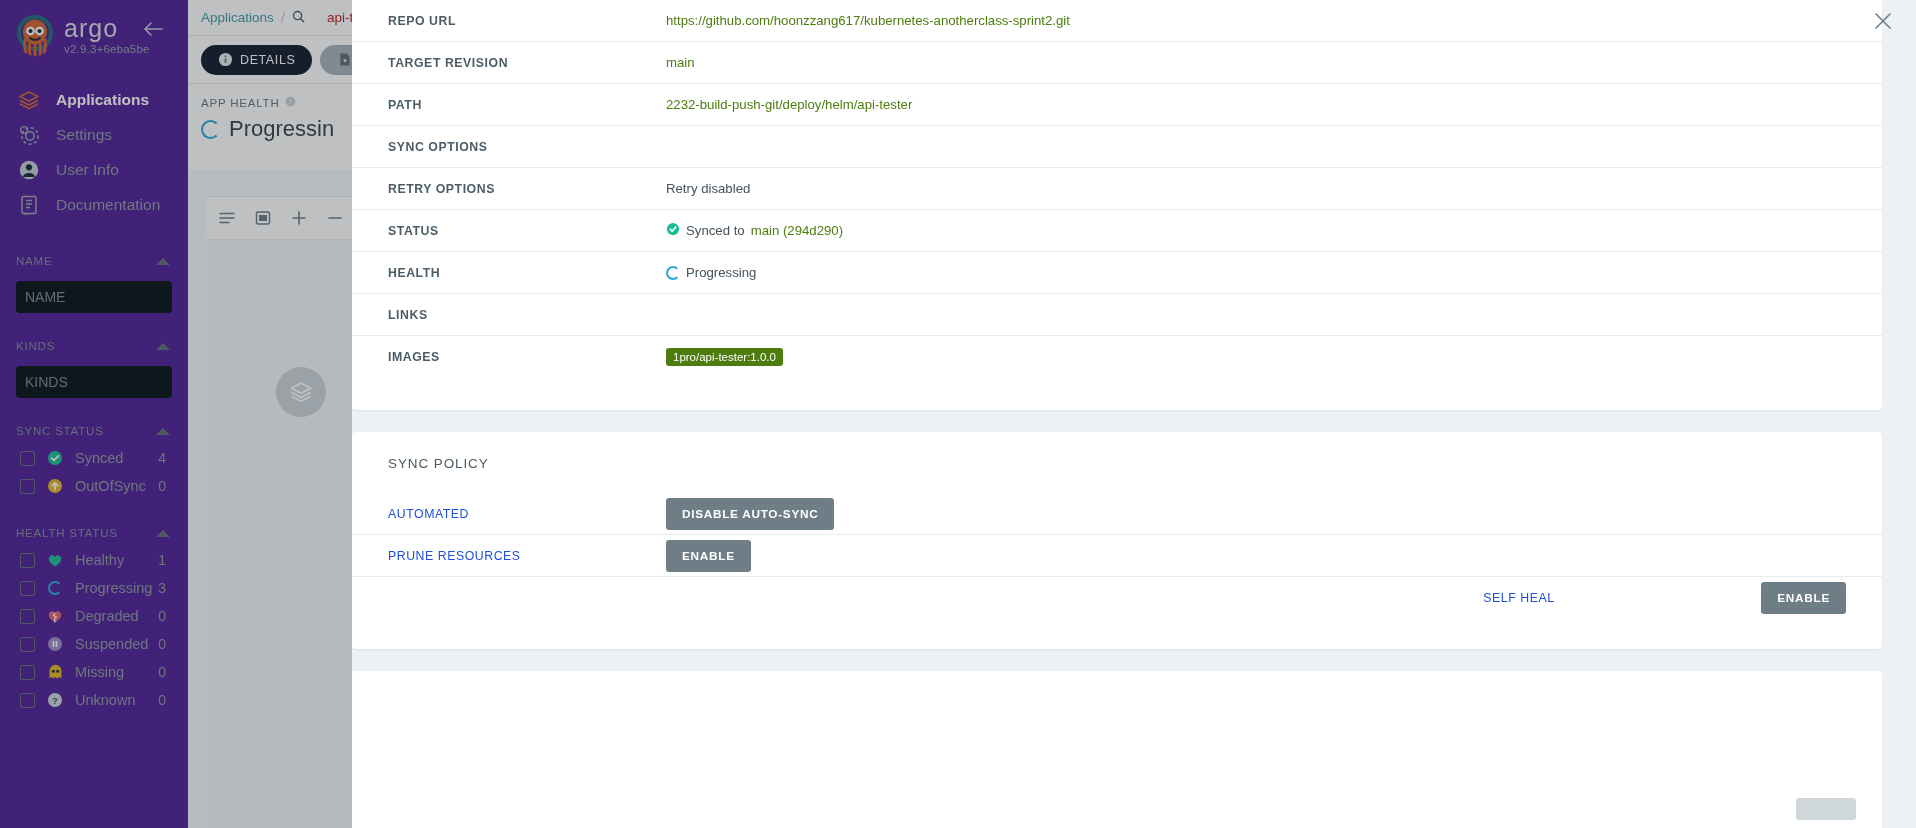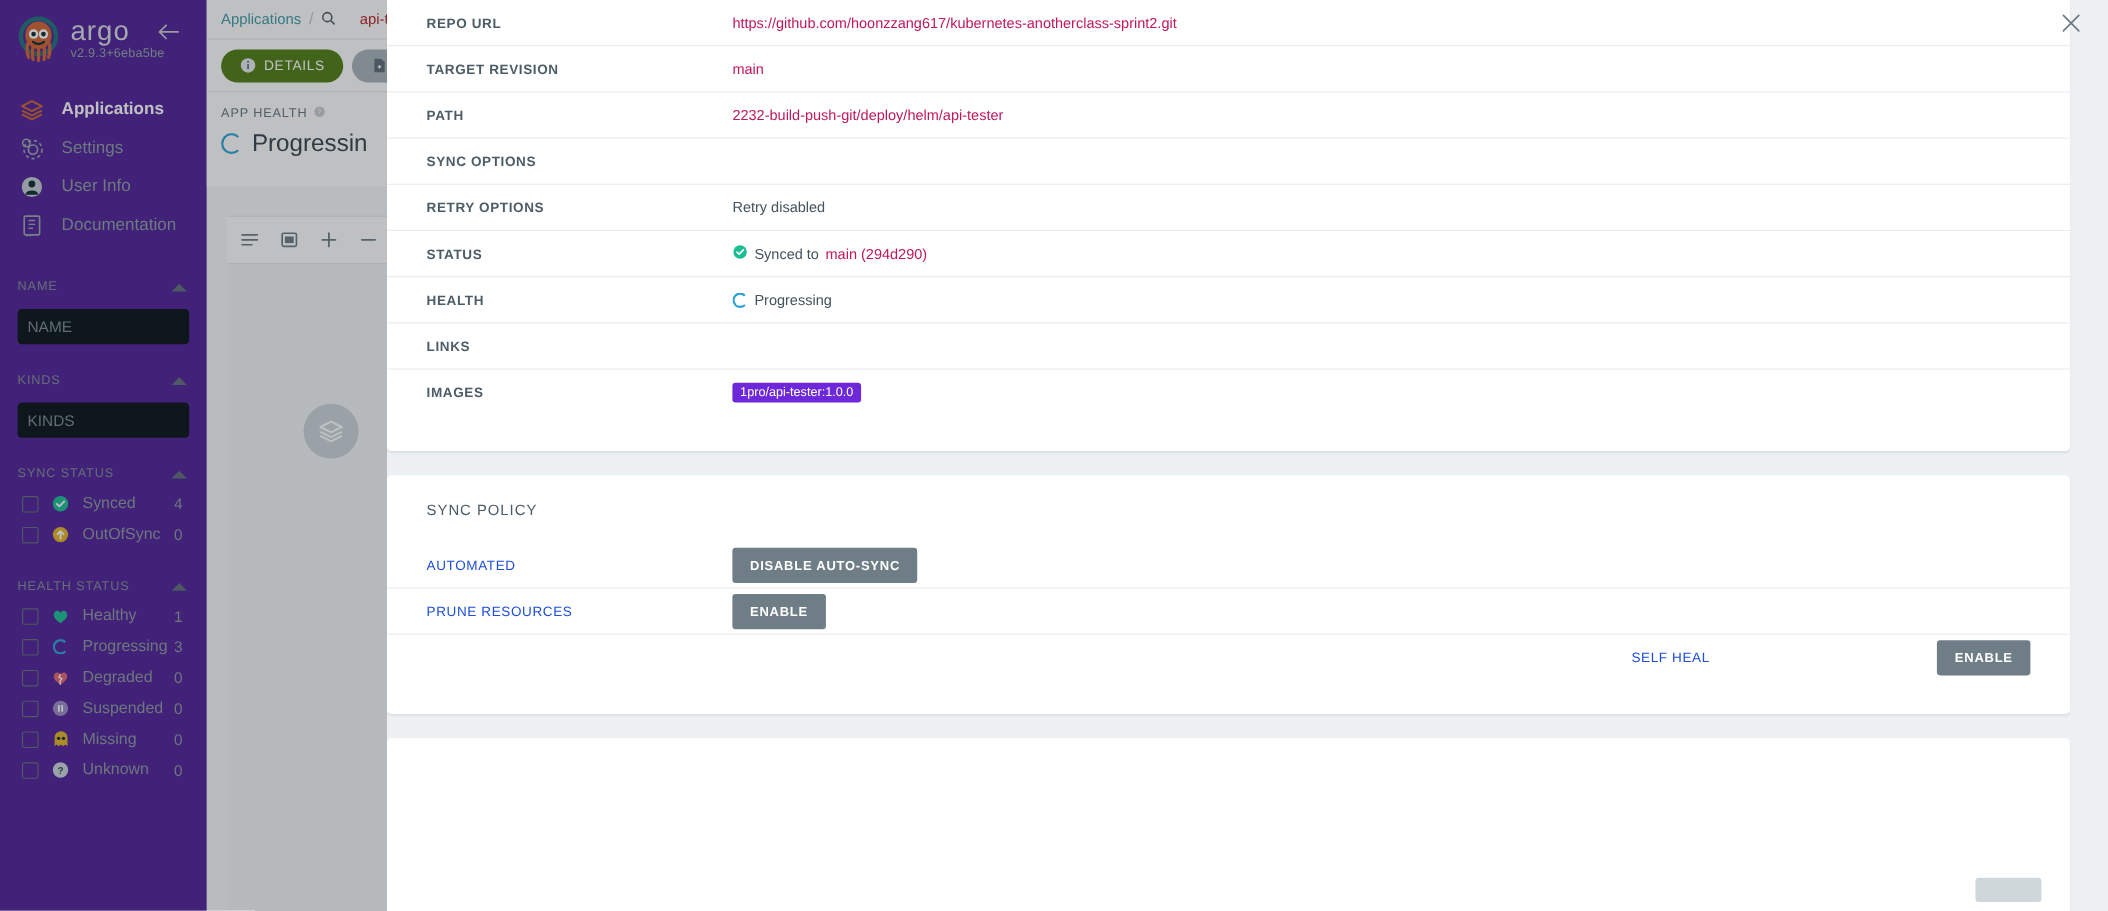--- a/index.html
+++ b/index.html
@@ -67,21 +67,21 @@
   .bc-link { color: #3d9aa5; font-size: 13.5px; cursor: pointer; }
   .bc-sep { color: #c3cacd; font-size: 15px; }
   .bc-search { display: flex; align-items: center; gap: 22px; font-size: 13.5px; color: #b91c1c; }
 
   .tabbar { height: 48px; display: flex; align-items: center; padding-left: 13px; gap: 8px; background: #fff; border-bottom: 1px solid #e7eaec;}
   .tab {
     display: flex; align-items: center; gap: 7px;
     height: 30px; padding: 0 17px; border-radius: 15px;
     background: #a6b2b8; color: #fff; font-size: 12.5px; letter-spacing: .6px; cursor: pointer;
   }
-  .tab.active { background: #4d7c0f; }
+  .tab.active { background: #0f172a; }
   .tab-ico { width: 15px; height: 15px; display:flex; align-items:center; justify-content:center; }
 
   .apphealth { padding: 12px 0 0 13px; background: #fff; height: 86px;}
   .ah-label { font-size: 11.5px; letter-spacing: .8px; color: #65757d; display: flex; align-items: center; gap: 5px; }
   .ah-value { display: flex; align-items: center; gap: 9px; margin-top: 7px; font-size: 22px; color: #32414a; }
 
   .toolstrip {
     position: absolute; top: 196px; left: 18px; right: 0; height: 44px;
     background: #fff; border-top: 1px solid #e7eaec; border-bottom: 1px solid #e7eaec;
     display: flex; align-items: center; padding-left: 6px; gap: 6px;
@@ -117,24 +117,24 @@
     display: flex; align-items: center;
     min-height: 42px; padding: 0 36px 0 36px;
     border-bottom: 1px solid #e8ecef;
   }
   .row:last-child { border-bottom: none; }
   .row-label {
     width: 278px; flex: none;
     font-size: 12.3px; letter-spacing: .55px; color: #4c5c66; font-weight: bold;
   }
   .row-value { flex: 1; font-size: 13.2px; color: #43525b; display: flex; align-items: center; gap: 6px; }
-  .link { color: #be185d; text-decoration: none; cursor: pointer; }
+  .link { color: #4d7c0f; text-decoration: none; cursor: pointer; }
 
   .pill {
-    display: inline-block; background: #6d28d9; color: #fff;
+    display: inline-block; background: #4d7c0f; color: #fff;
     font-size: 11.5px; padding: 3px 7px; border-radius: 3px;
   }
   .section-title {
     padding: 0 36px; font-size: 13.5px; letter-spacing: .9px;
     color: #4c5c66; margin-bottom: 22px;
   }
   .policy-row { display: flex; align-items: center; padding: 0 36px; min-height: 42px; border-bottom: 1px solid #e8ecef; }
   .policy-row:last-child { border-bottom: none; justify-content: flex-end; }
   .policy-label { width: 278px; flex: none; font-size: 12.3px; letter-spacing: .55px; color: #1d4ed8; }
   .pbtn {

